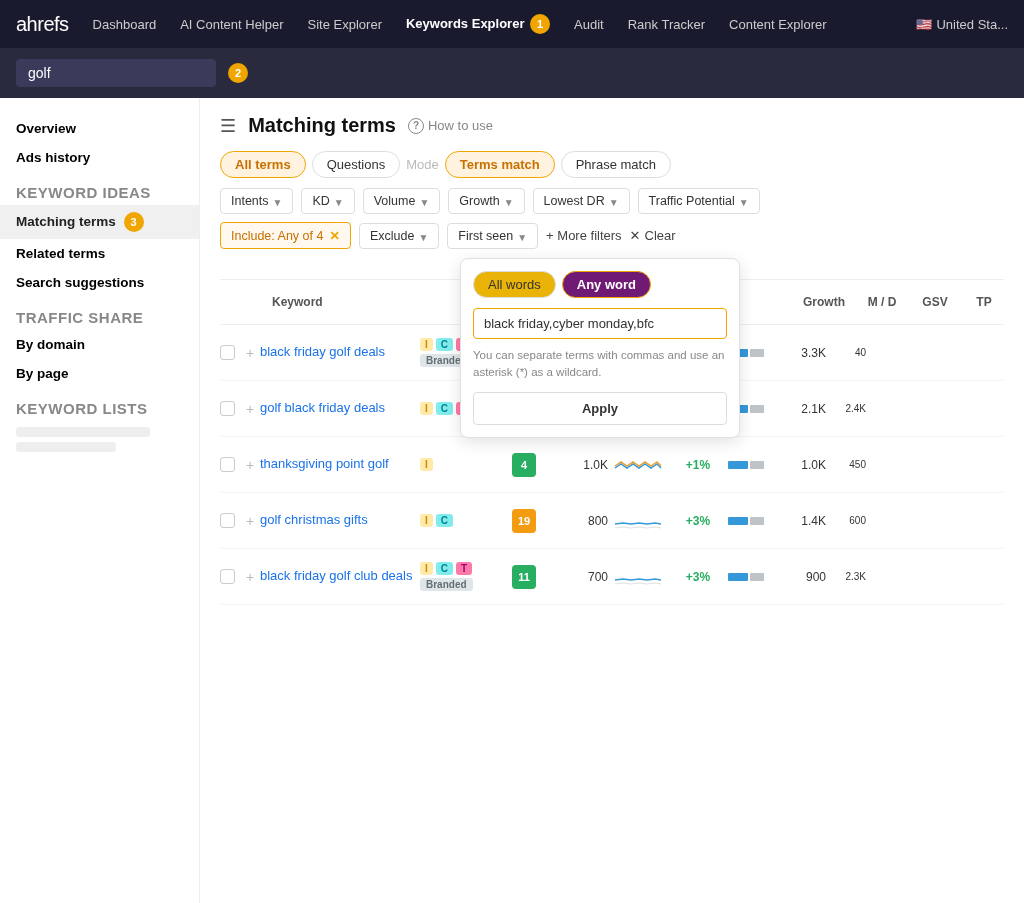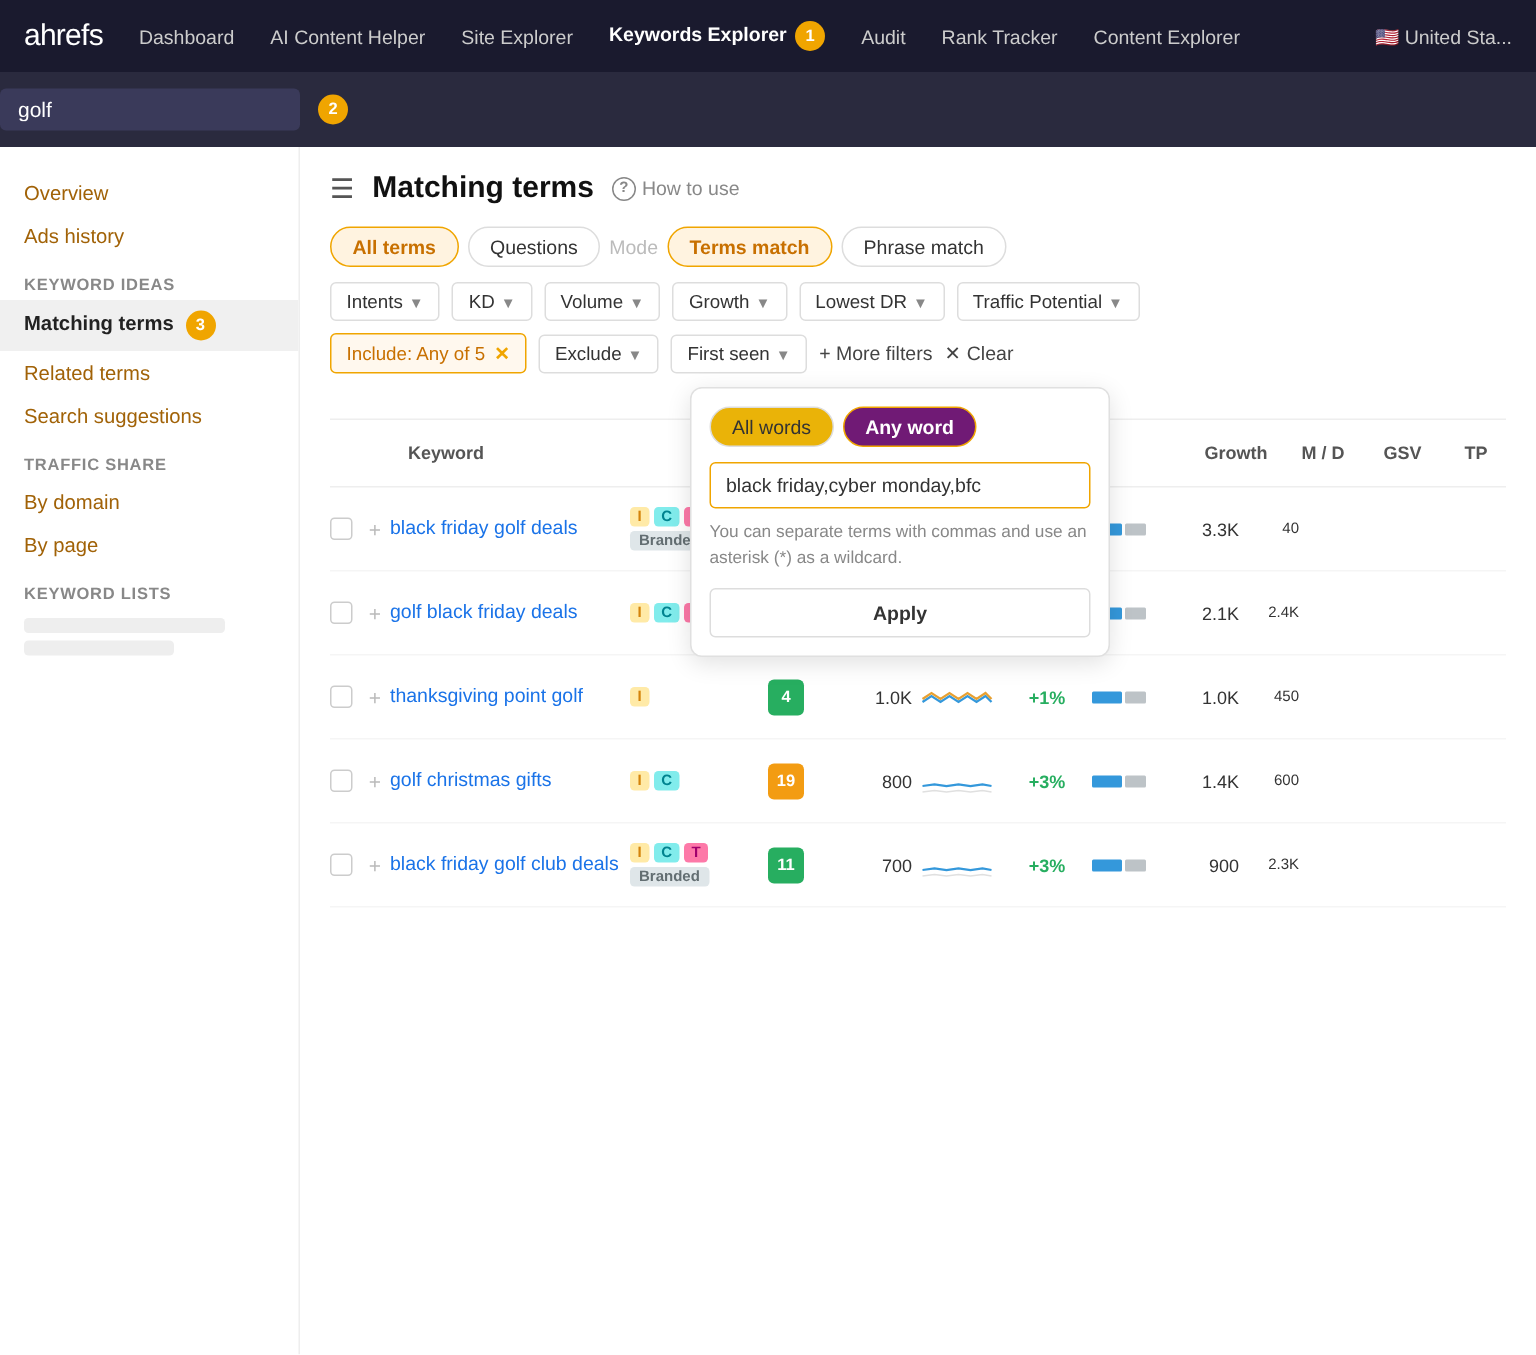--- a/index.html
+++ b/index.html
@@ -34,21 +34,21 @@
       width: 20px; height: 20px; font-size: 11px; font-weight: 700;
       margin-left: 2px;
     }
     .top-nav .right { margin-left: auto; color: #ccc; font-size: 13px; }
 
     
     .search-bar {
       background: #2a2a3e;
       display: flex;
       align-items: center;
-      padding: 0 0;
+      padding: 0 16px;
       height: 50px;
       gap: 8px;
     }
     .search-bar .search-input {
       background: #3a3a5a;
       border: none;
       color: #fff;
       padding: 6px 12px;
       border-radius: 4px;
       font-size: 14px;
@@ -71,27 +71,28 @@
     .sidebar {
       width: 200px;
       border-right: 1px solid #eee;
       padding: 16px 0;
       flex-shrink: 0;
       overflow-y: auto;
     }
     .sidebar-item {
       padding: 7px 16px;
       cursor: pointer;
-      color: #a16207;
+      color: #000000;
       font-size: 13.5px;
+      font-weight: bold;
     }
     .sidebar-item.active { background: #f0f0f0; font-weight: 600; color: #222; }
     .sidebar-section {
       padding: 12px 16px 4px;
-      font-size: 11px;
+      font-size: 15px;
       font-weight: 700;
       text-transform: uppercase;
       color: #888;
       letter-spacing: 0.5px;
     }
     .sidebar-badge {
       background: #f0a500; color: #fff; border-radius: 50%;
       width: 20px; height: 20px; display: inline-flex; align-items: center;
       justify-content: center; font-size: 11px; font-weight: 700; margin-left: 4px;
     }
@@ -396,21 +397,21 @@
         <span class="arrow">▼</span>
       </button>
       <button class="filter-btn">
         <span>Traffic Potential</span>
         <span class="arrow">▼</span>
       </button>
     </div>
 
     <div class="filters-row">
       <div class="include-filter">
-        <span>Include: Any of 5</span>
+        <span>Include: Any of 4</span>
         <span class="x-btn">✕</span>
       </div>
       <button class="filter-btn">
         <span>Exclude</span>
         <span class="arrow">▼</span>
       </button>
       <button class="filter-btn">
         <span>First seen</span>
         <span class="arrow">▼</span>
       </button>

